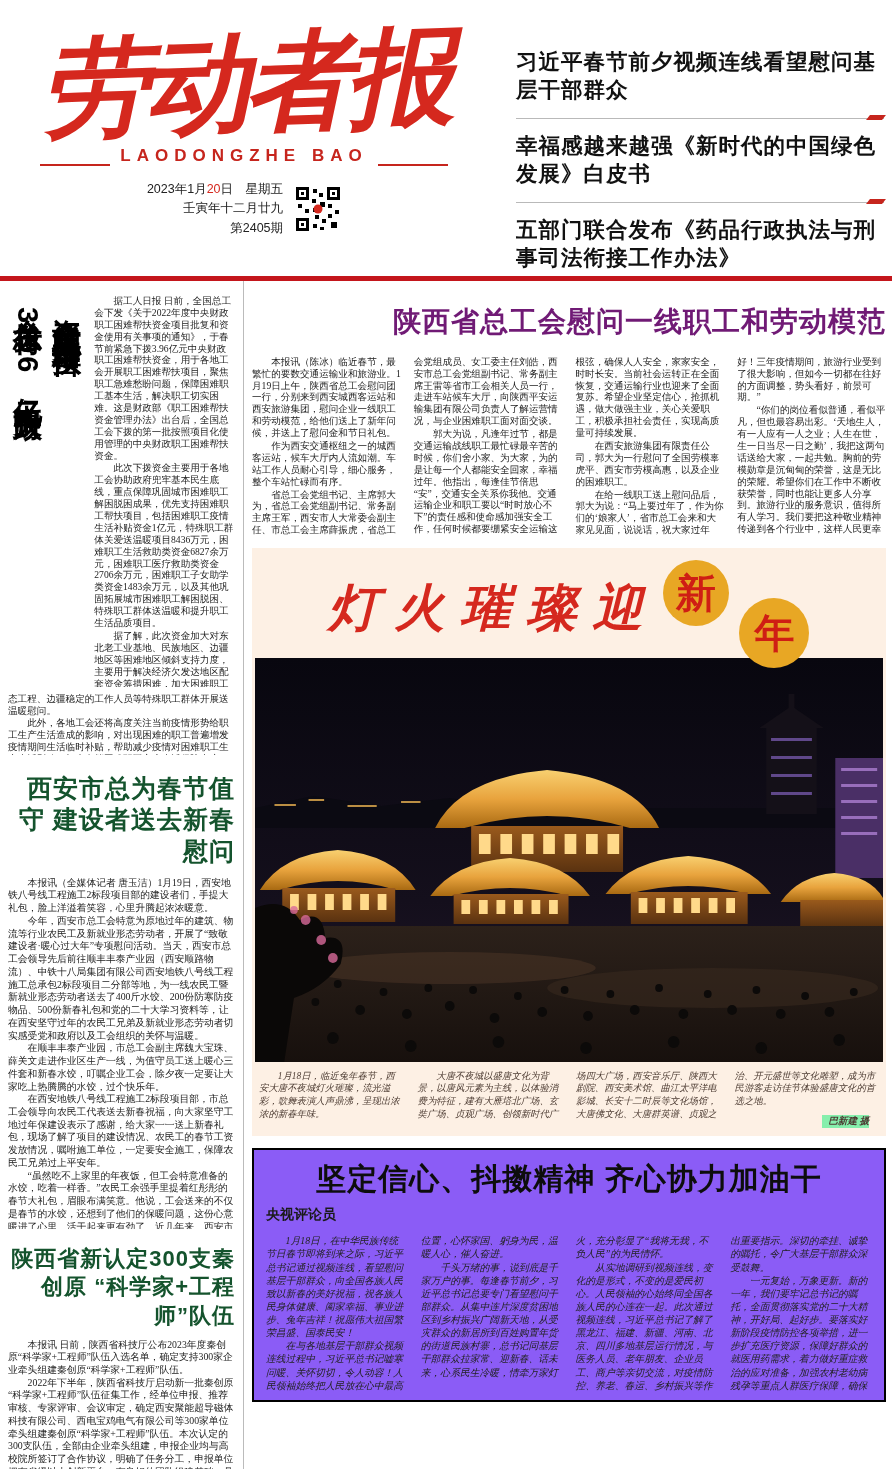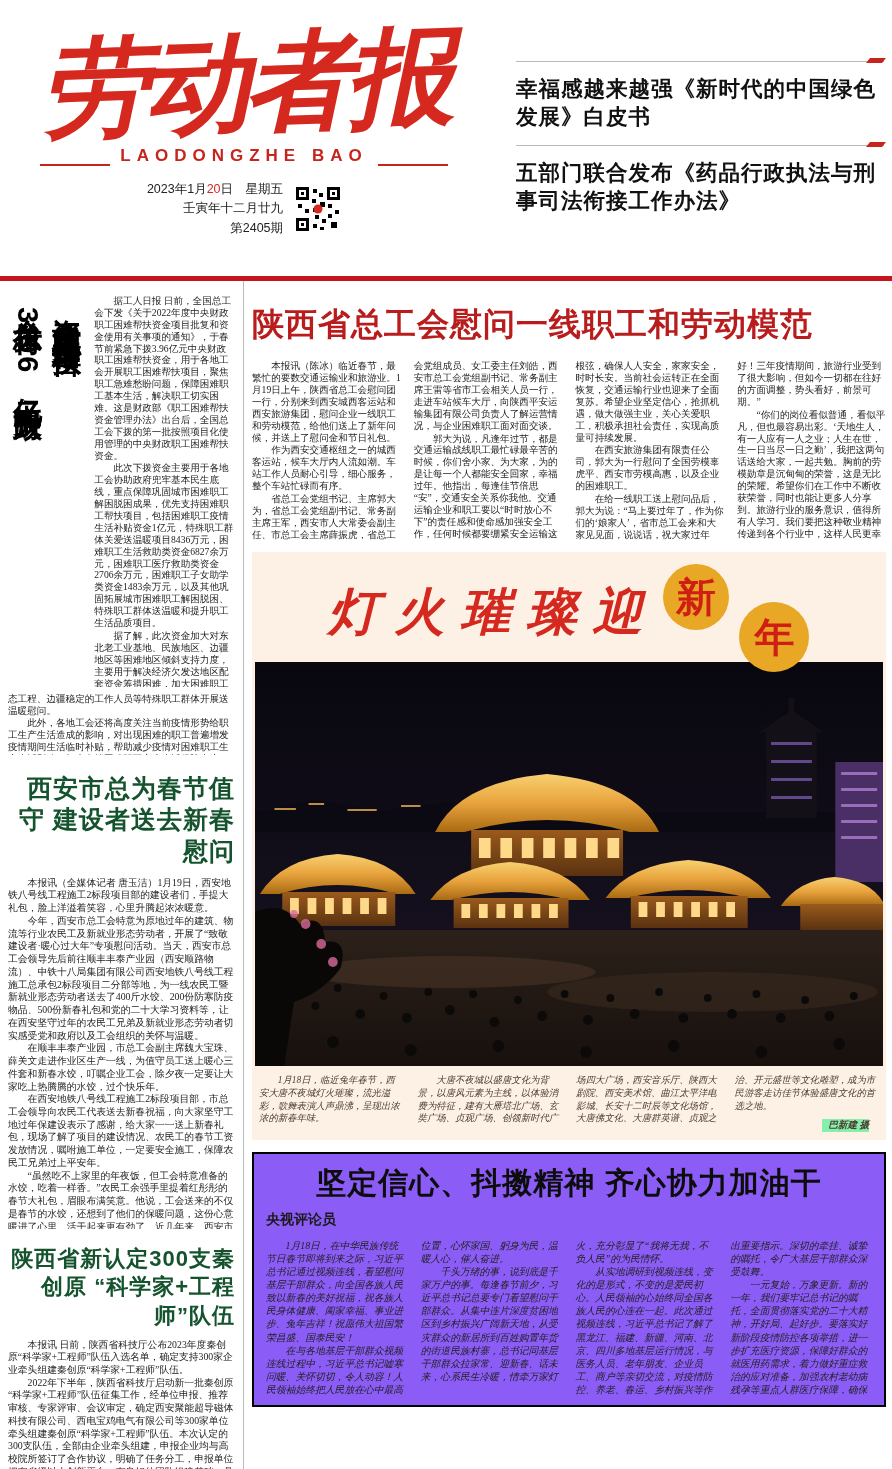--- a/index.html
+++ b/index.html
@@ -45,22 +45,22 @@
   .lead-wide p:first-child{text-indent:0;}
 
   .story-title{font-weight:700;text-align:right;color:#14532d;letter-spacing:1px;}
   .t-xian{font-size:25px;line-height:1.25;margin:18px 0 10px 0;}
   .t-qc{font-size:22px;line-height:1.3;margin:16px 0 8px 0;}
   .story-body{font-family:"Liberation Serif",serif;font-size:9.8px;line-height:1.3;color:#222;overflow:hidden;}
   .b-xian{height:352px;}
   .b-qc{height:152px;}
 
   
-  .main-headline{font-size:32px;font-weight:900;text-align:left;letter-spacing:1px;
-       color:#b91c1c;margin:26px 0 18px 0;line-height:1.1;}
+  .main-headline{font-size:28px;font-weight:900;text-align:right;letter-spacing:1px;
+       color:#701a75;margin:26px 0 18px 0;line-height:1.1;}
   .main-article{column-count:4;column-gap:13px;height:182px;overflow:hidden;
        font-family:"Liberation Serif",serif;font-size:9.6px;line-height:1.24;color:#222;margin-bottom:10px;}
   .main-article p{margin-bottom:1px;}
 
   
   .feature{background:#fdf0e4;padding:10px 3px 8px 3px;}
   .feature-titlebar{position:relative;height:100px;text-align:center;}
   .feature-title{display:inline-block;font-family:"DejaVu Serif",serif;font-style:italic;font-weight:bold;
        color:#d5281e;font-size:50px;letter-spacing:16px;line-height:100px;vertical-align:top;}
   .badge{display:inline-block;width:66px;height:66px;border-radius:50%;background:#e8a724;
@@ -128,20 +128,21 @@
             <rect x="18" y="38" width="4" height="4"></rect>
               <rect x="25" y="41" width="4" height="3"></rect>
               <rect x="36" y="36" width="6" height="6"></rect>
           </g>
           <circle cx="23" cy="23" r="4.5" fill="#d5281e"></circle>
         </svg>
       </div>
     </div>
 
     <div class="heads">
+      <div class="th-item">习近平春节前夕视频连线看望慰问基层干部群众</div>
       <div class="th-div"></div>
       <div class="th-item">幸福感越来越强《新时代的中国绿色发展》白皮书</div>
       <div class="th-div"></div>
       <div class="th-item">五部门联合发布《药品行政执法与刑事司法衔接工作办法》</div>
     </div>
   </div>
   <div class="red-rule"></div>
 
   <div class="main">
 

